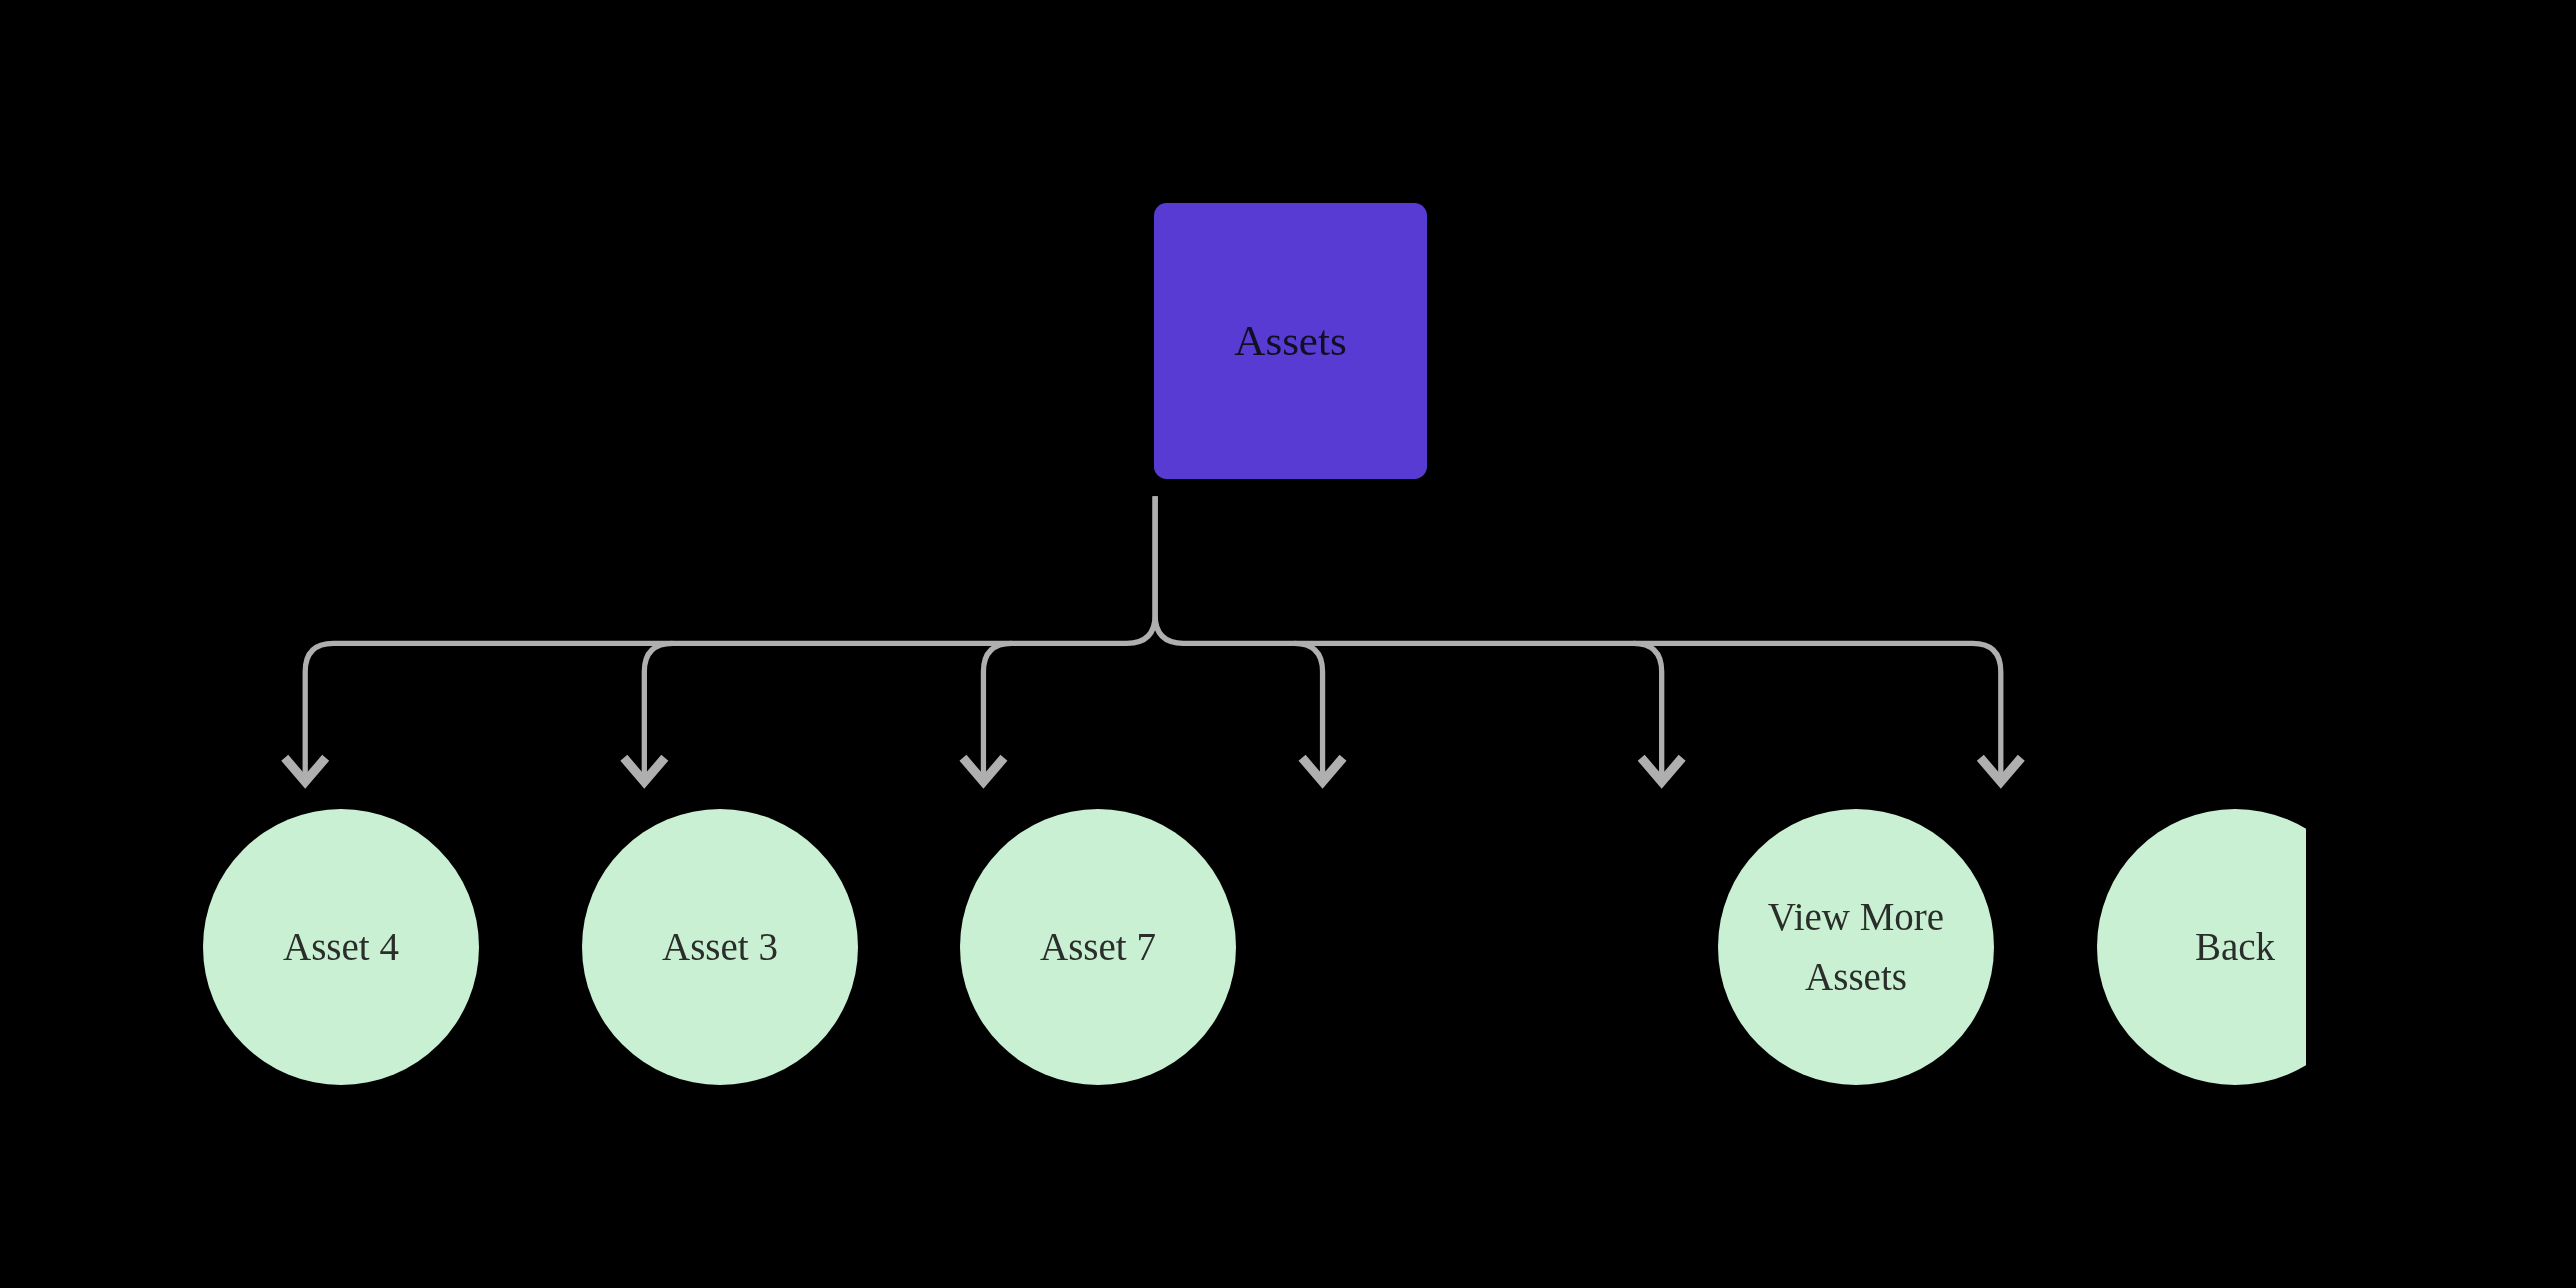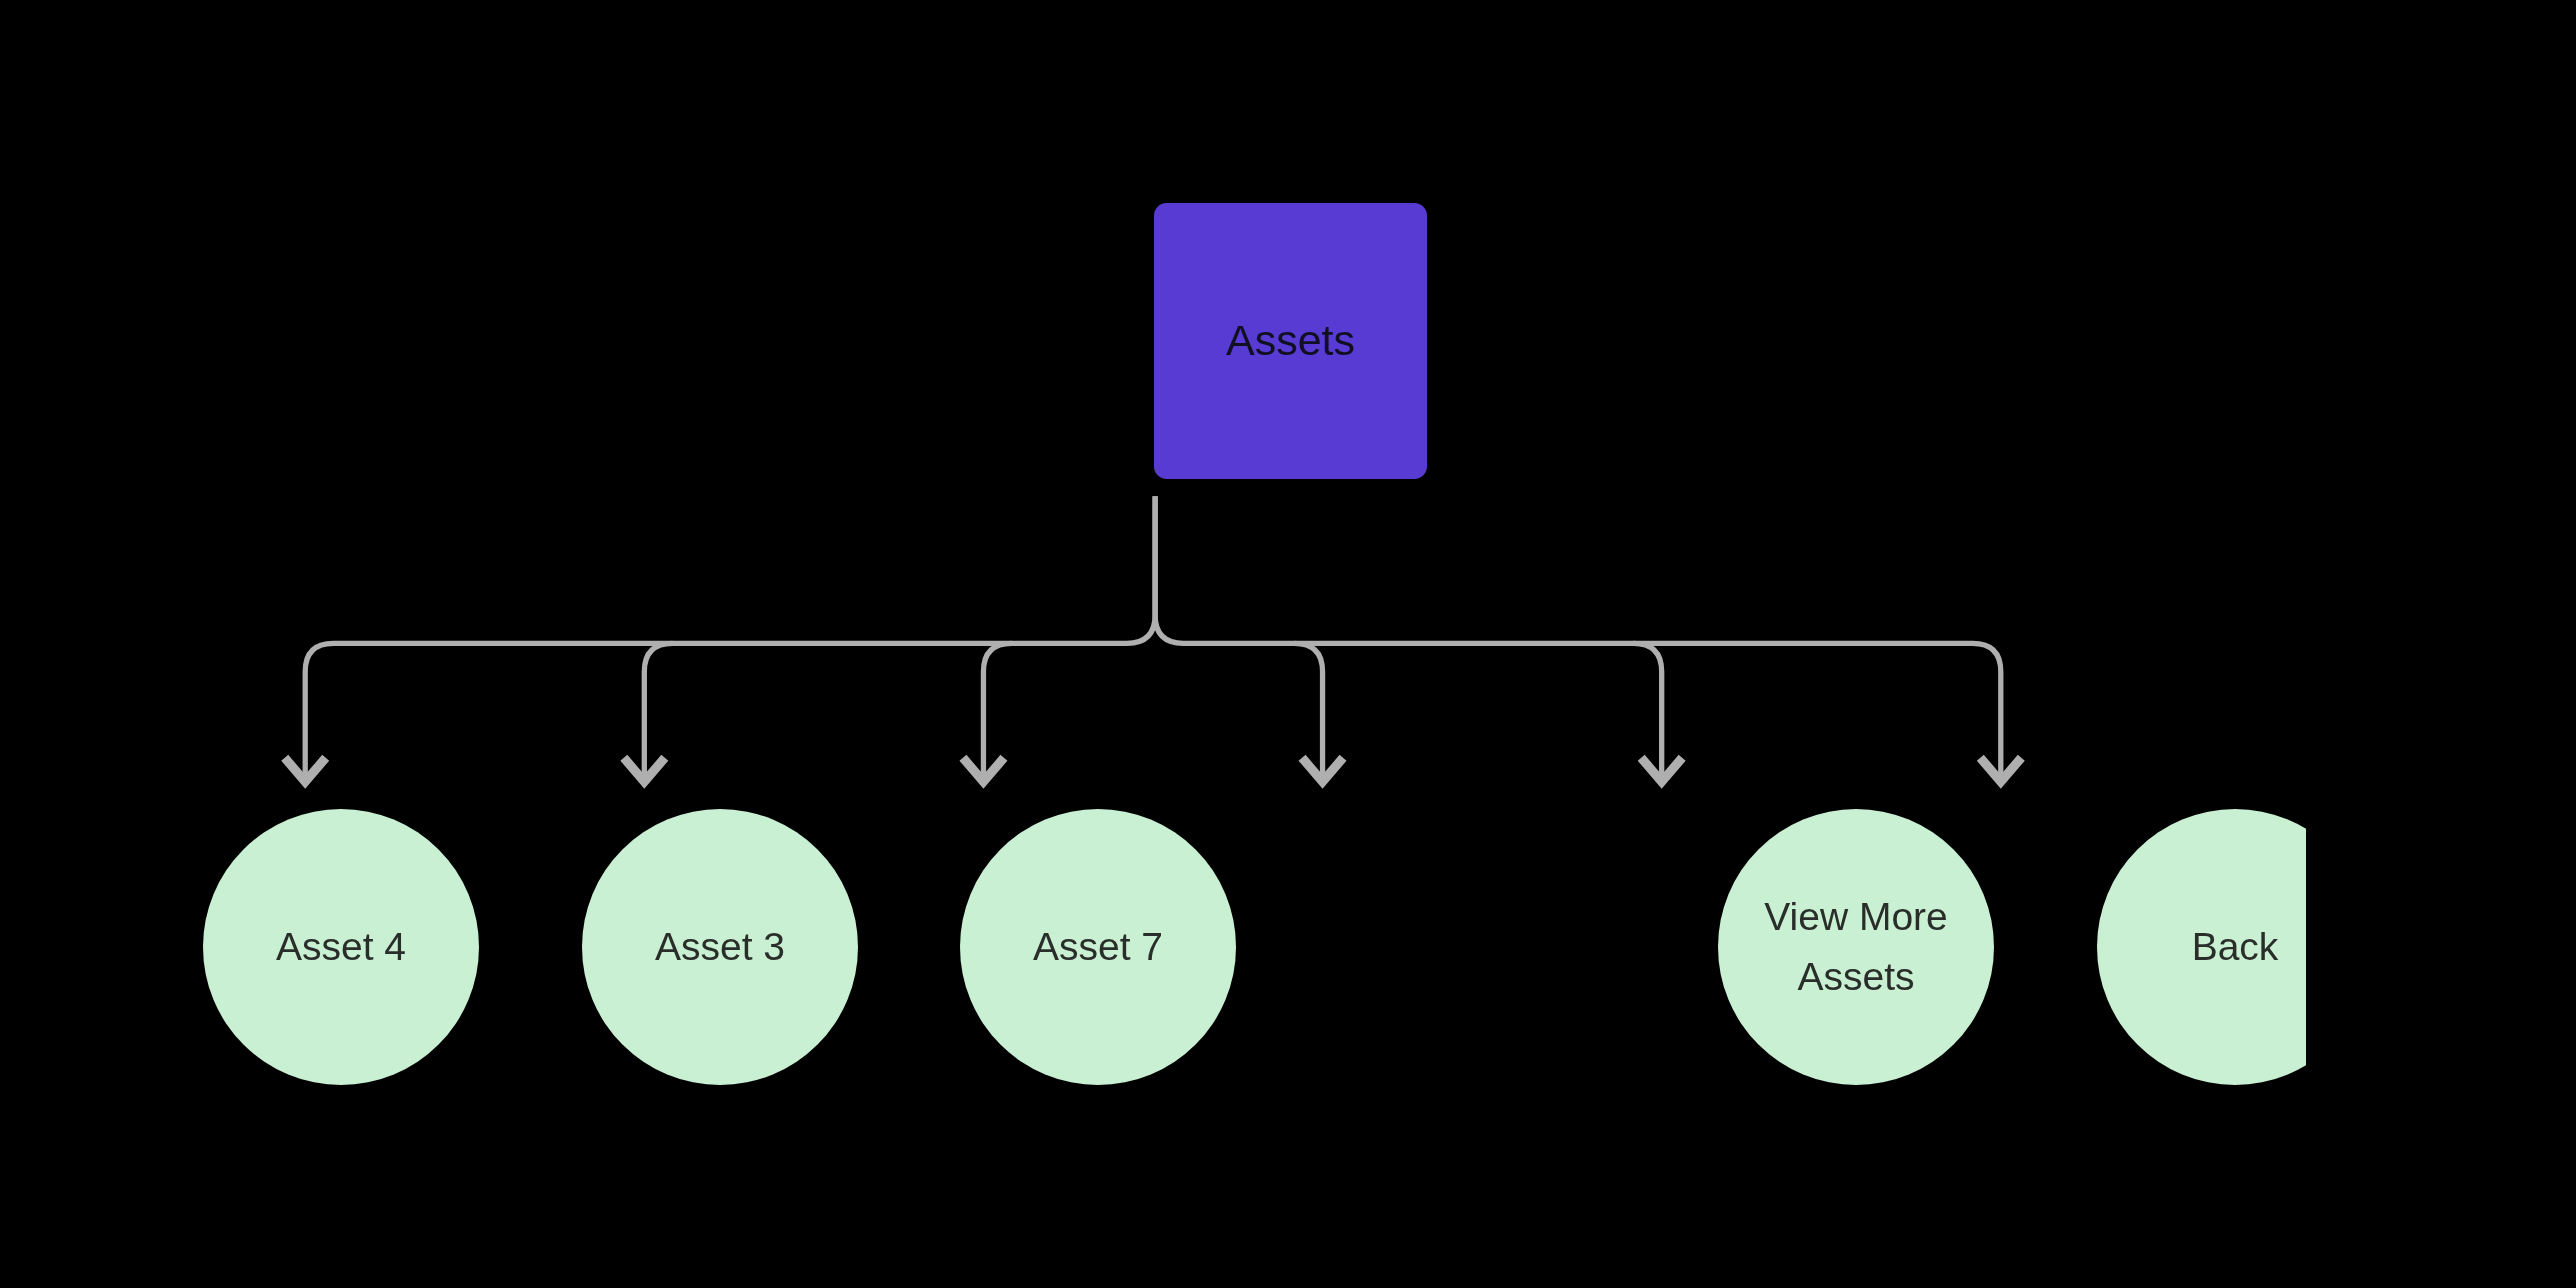--- a/index.html
+++ b/index.html
@@ -6,21 +6,21 @@
     margin: 0;
     padding: 0;
     background: #000000;
   }
   .canvas {
     position: relative;
     width: 2306px;
     height: 1288px;
     background: #000000;
     overflow: hidden;
-    font-family: Liberation Sans, sans-serif;
+    font-family: Liberation Serif, serif;
   }
   .connector-layer {
     position: absolute;
     left: 0;
     top: 0;
     width: 100%;
     height: 100%;
   }
   .connector {
     fill: none;

